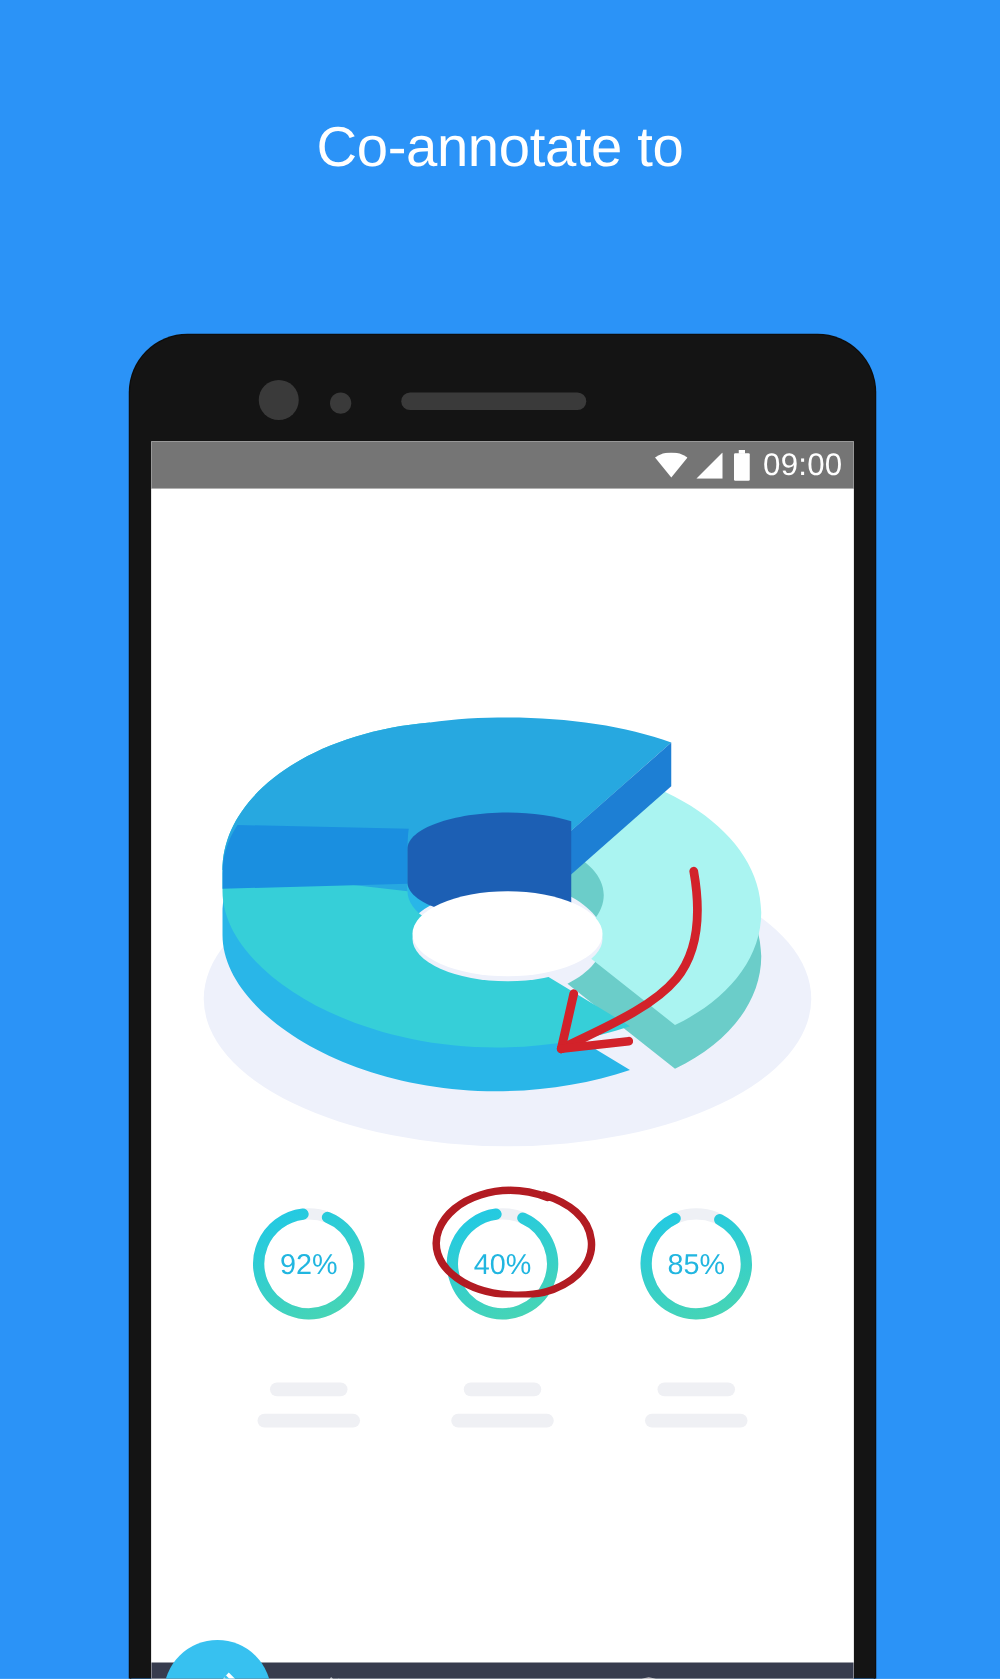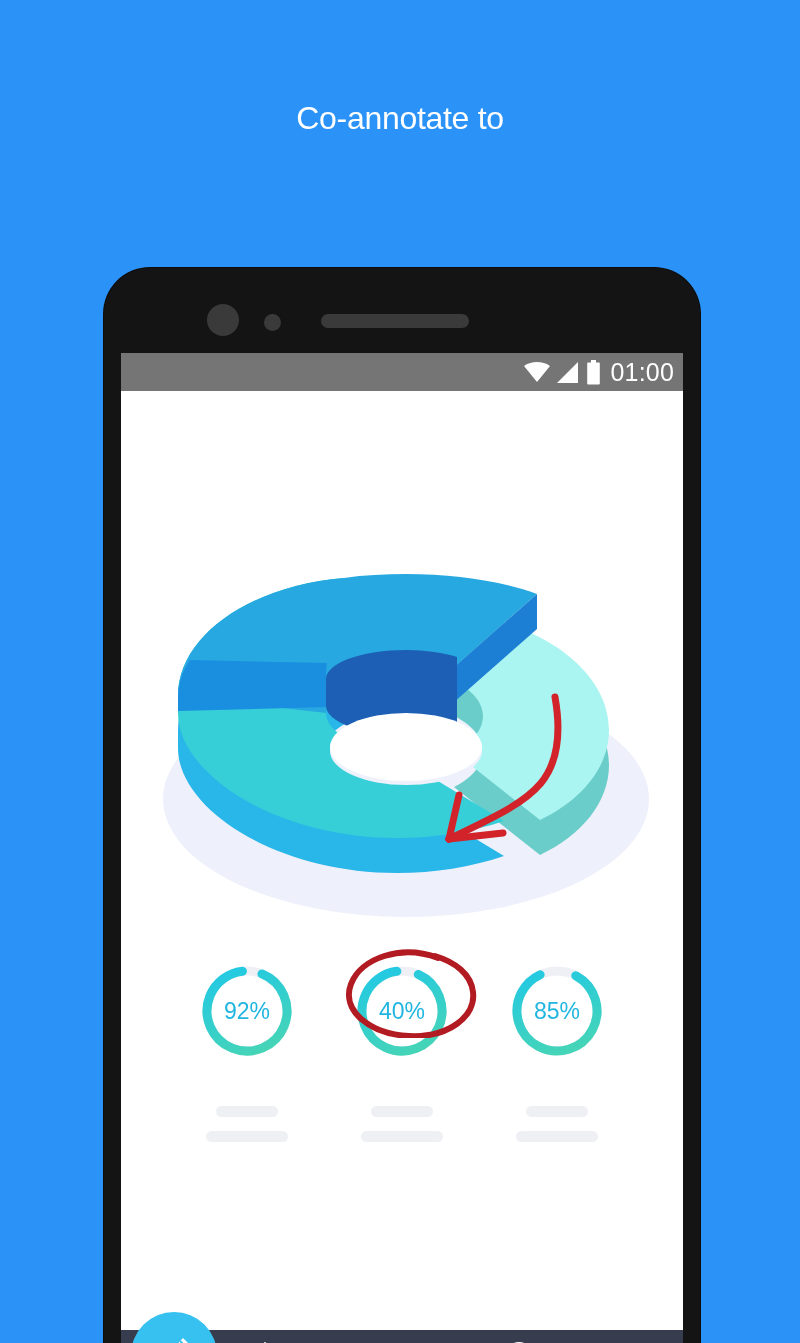--- a/index.html
+++ b/index.html
@@ -22,21 +22,21 @@
   }
 
   
   .headline {
     position: absolute;
     top: 88px;
     left: 0;
     width: 800px;
     text-align: center;
     color: #ffffff;
-    font-size: 32px;
+    font-size: 45px;
     font-weight: 400;
     line-height: 60px;
     letter-spacing: -0.3px;
   }
   .headline .l1, .headline .l2 { display: block; }
 
   
   .phone {
     position: absolute;
     left: 104px;
@@ -243,21 +243,21 @@
         <svg class="sb-icon" width="26" height="21" viewBox="0 0 26 21">
           <path d="M13 20 L0 4 C4 1 8.5 0 13 0 C17.5 0 22 1 26 4 Z" fill="#ffffff"></path>
         </svg>
         <svg class="sb-icon" width="22" height="21" viewBox="0 0 22 21">
           <path d="M21 0 L21 21 L0 21 Z" fill="#ffffff"></path>
         </svg>
         <svg class="sb-icon" width="15" height="25" viewBox="0 0 15 25">
           <rect x="5" y="0" width="5" height="3" fill="#ffffff"></rect>
           <rect x="1.2" y="2.5" width="12.6" height="22" rx="1" fill="#ffffff"></rect>
         </svg>
-        <span class="clock">01:00</span>
+        <span class="clock">09:00</span>
       </div>
 
       <div class="canvas">
 
         <svg class="donut3d" viewBox="0 0 500 380">
 
           <ellipse cx="252" cy="248" rx="243" ry="118" fill="#eef1fb"></ellipse>
 
           <path d="M281 95 C378 99 455 151 455 214 C455 251 428 284 386 304 L300 236
                    C318 227 329 214 329 200 C329 185 316 172 296 163 Z" fill="#54c7c0" opacity="0.85"></path>

